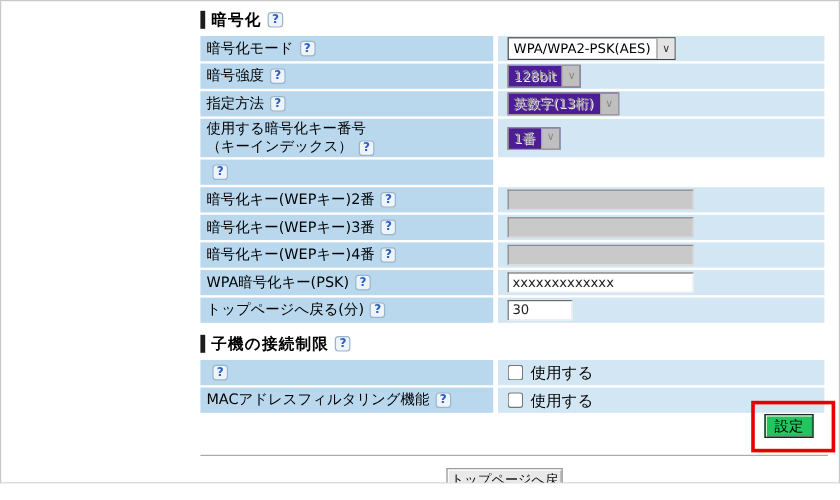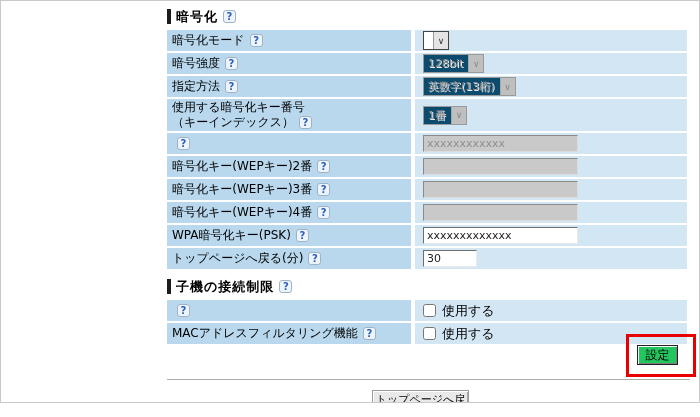--- a/index.html
+++ b/index.html
@@ -35,21 +35,21 @@
 
   .sel {
     display:inline-flex; align-items:center; height:19px;
     background:#fff; border:1px solid #444; font-size:11px; padding-left:4px; color:#000;
   }
   .sel .arrow {
     width:15px; height:17px; margin-left:5px; background:#e4e4e4;
     border-left:1px solid #999; display:flex; align-items:center; justify-content:center;
     font-size:9px; color:#333;
   }
-  .sel.dis { background:#0c4a6e; border-color:#9a9a9a; color:#949494; text-shadow:1px 1px 0 #ececec; }
+  .sel.dis { background:#4c1d95; border-color:#9a9a9a; color:#949494; text-shadow:1px 1px 0 #ececec; }
   .sel.dis .arrow { background:#bfbfbf; color:#888; border-left-color:#a8a8a8; text-shadow:none; }
 
   .txt {
     height:17px; width:155px; font-size:11px; padding:0 3px;
     border:1px solid; border-color:#6e6e6e #eaeaea #eaeaea #6e6e6e; background:#fff; color:#222;
     font-family:"DejaVu Sans","Liberation Sans",sans-serif;
   }
   .txt.dis { background:#c9c9c9; color:#8f8f8f; border-color:#8a8a8a #dcdcdc #dcdcdc #8a8a8a; }
   .txt.small { width:54px; }
 
@@ -88,20 +88,21 @@
       <span class="help">?</span>
     </div>
 
     <div class="trow">
       <div class="lcell">
         <span>暗号化モード</span>
         <span class="help">?</span>
       </div>
       <div class="vcell">
         <span class="sel">
+          <span>WPA/WPA2-PSK(AES)</span>
           <span class="arrow">∨</span>
         </span>
       </div>
     </div>
 
     <div class="trow">
       <div class="lcell">
         <span>暗号強度</span>
         <span class="help">?</span>
       </div>
@@ -138,23 +139,20 @@
           <span>1番</span>
           <span class="arrow">∨</span>
         </span>
       </div>
     </div>
 
     <div class="trow">
       <div class="lcell">
         <span class="help">?</span>
       </div>
-      <div class="vcell">
-        <input class="txt dis" disabled="" value="xxxxxxxxxxxx" style="">
-      </div>
     </div>
 
     <div class="trow">
       <div class="lcell">
         <span>暗号化キー(WEPキー)2番</span>
         <span class="help">?</span>
       </div>
       <div class="vcell">
         <input class="txt dis" disabled="" value="" style="">
       </div>

